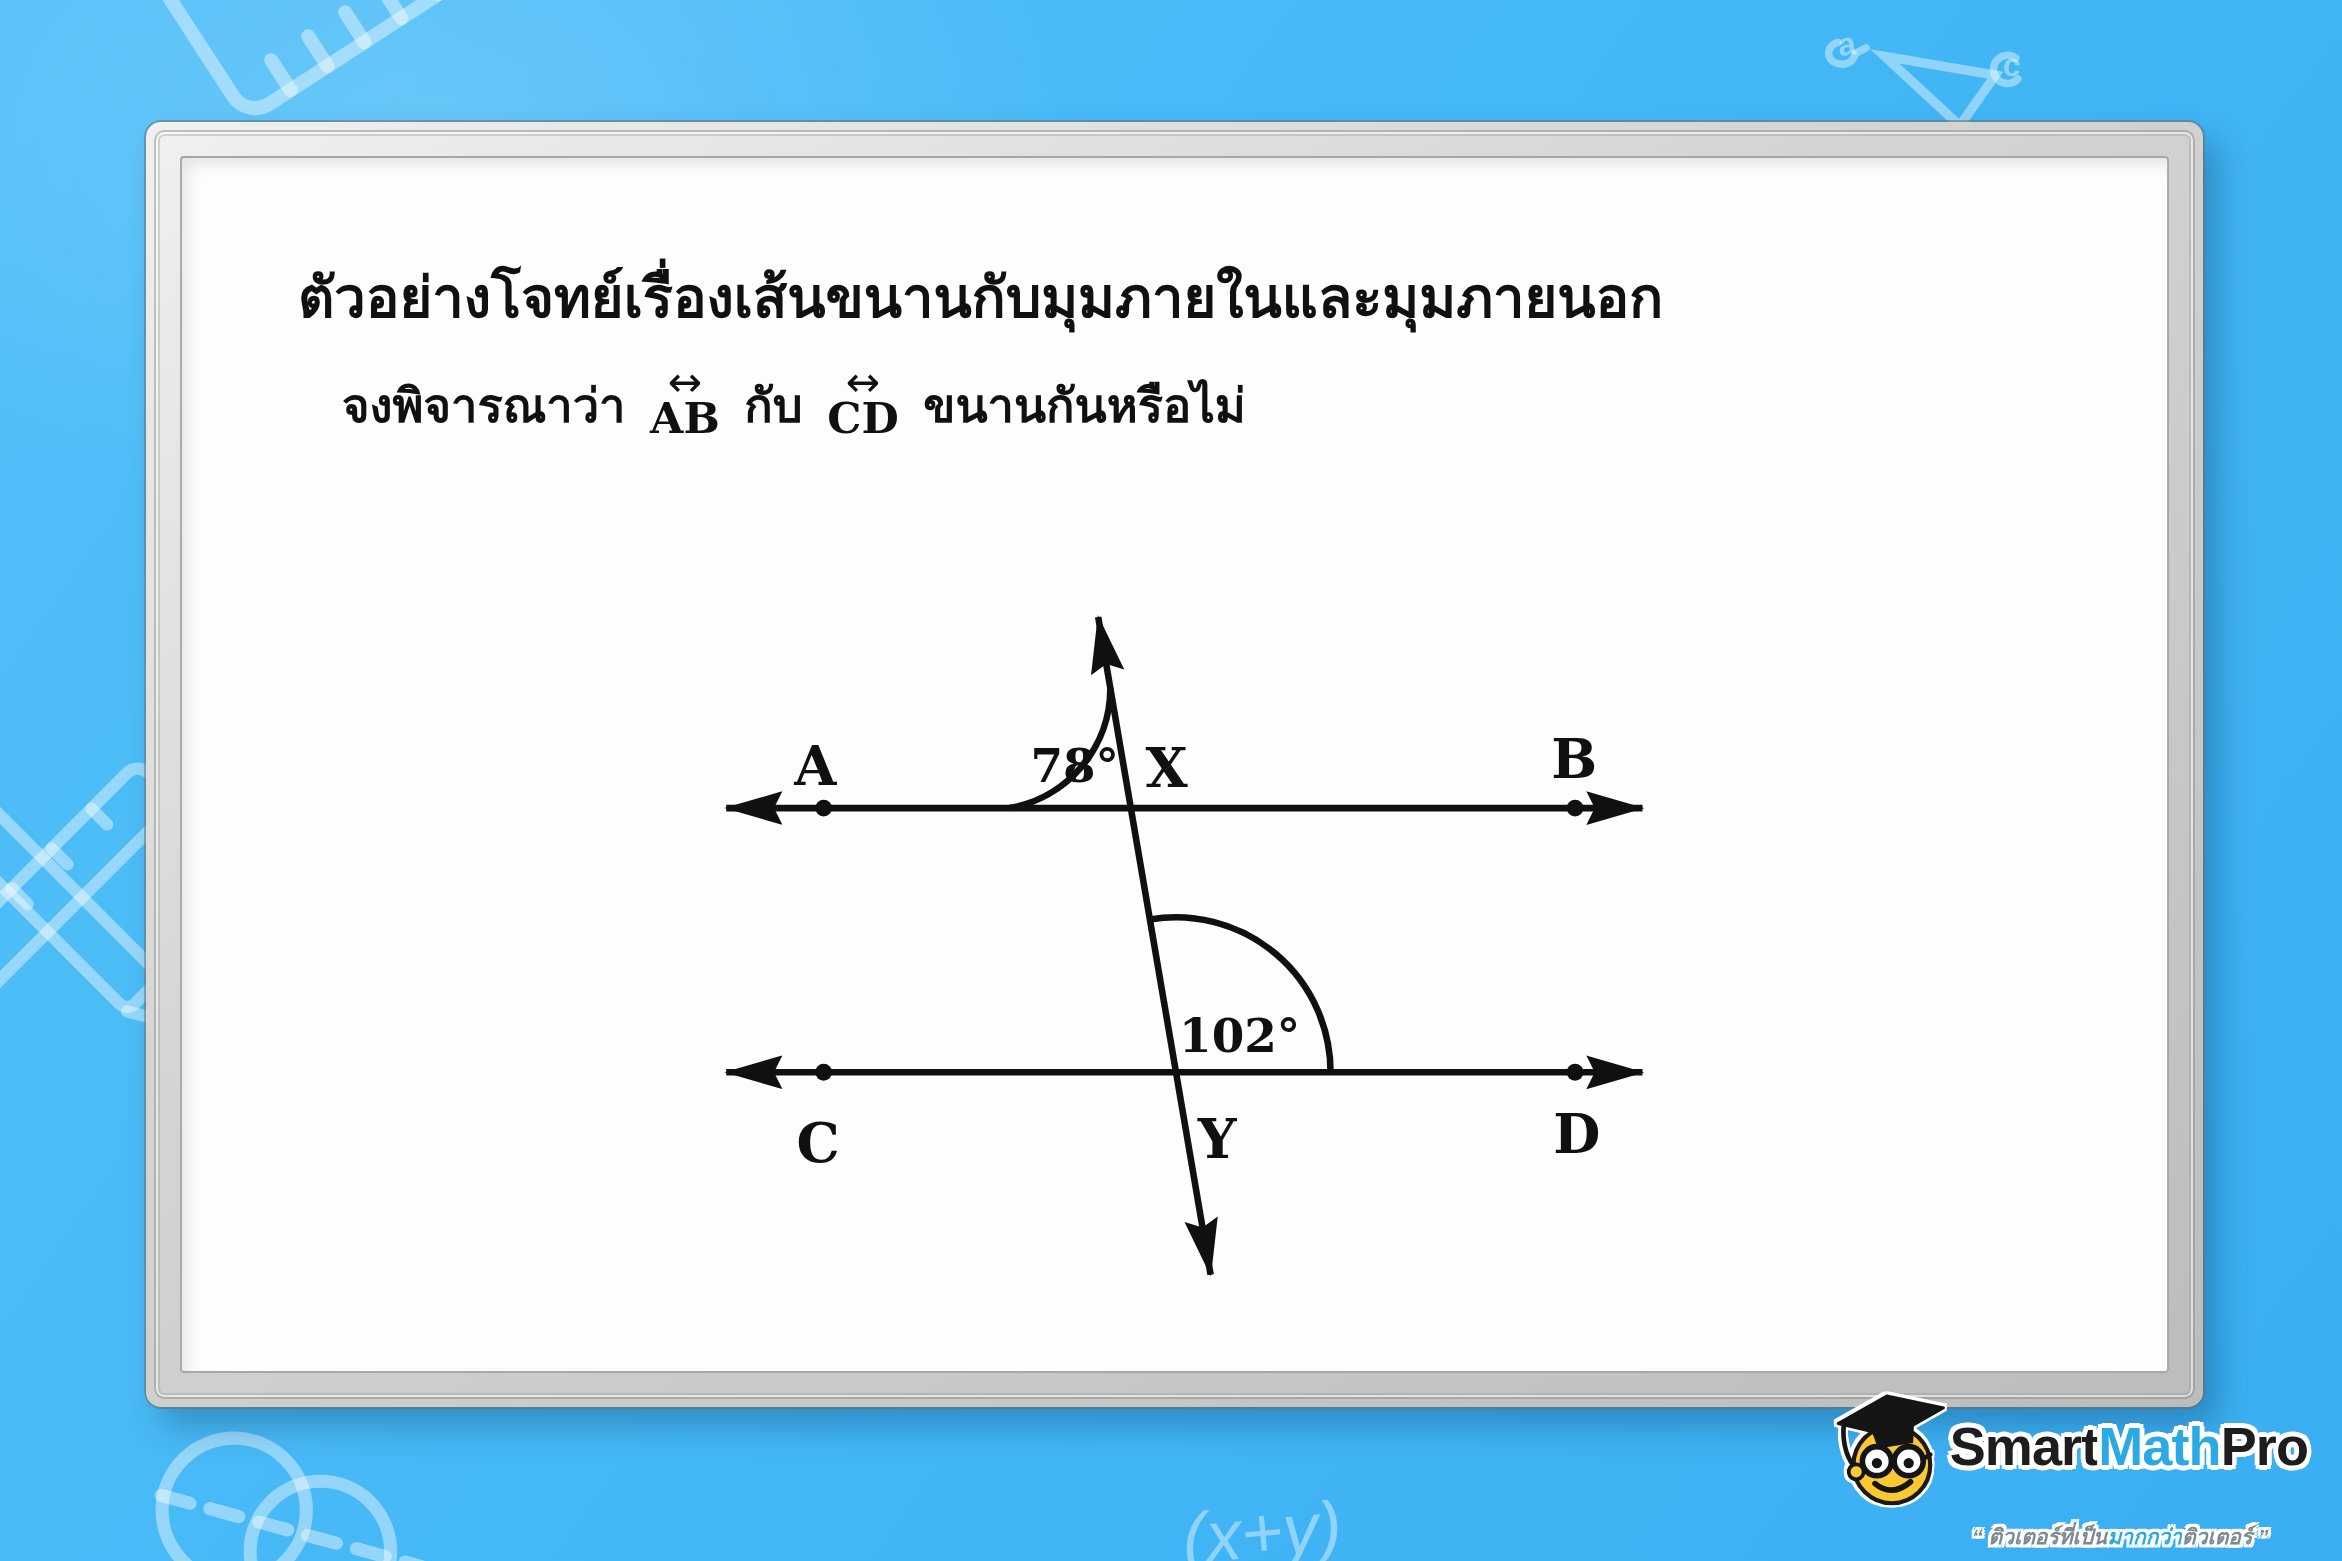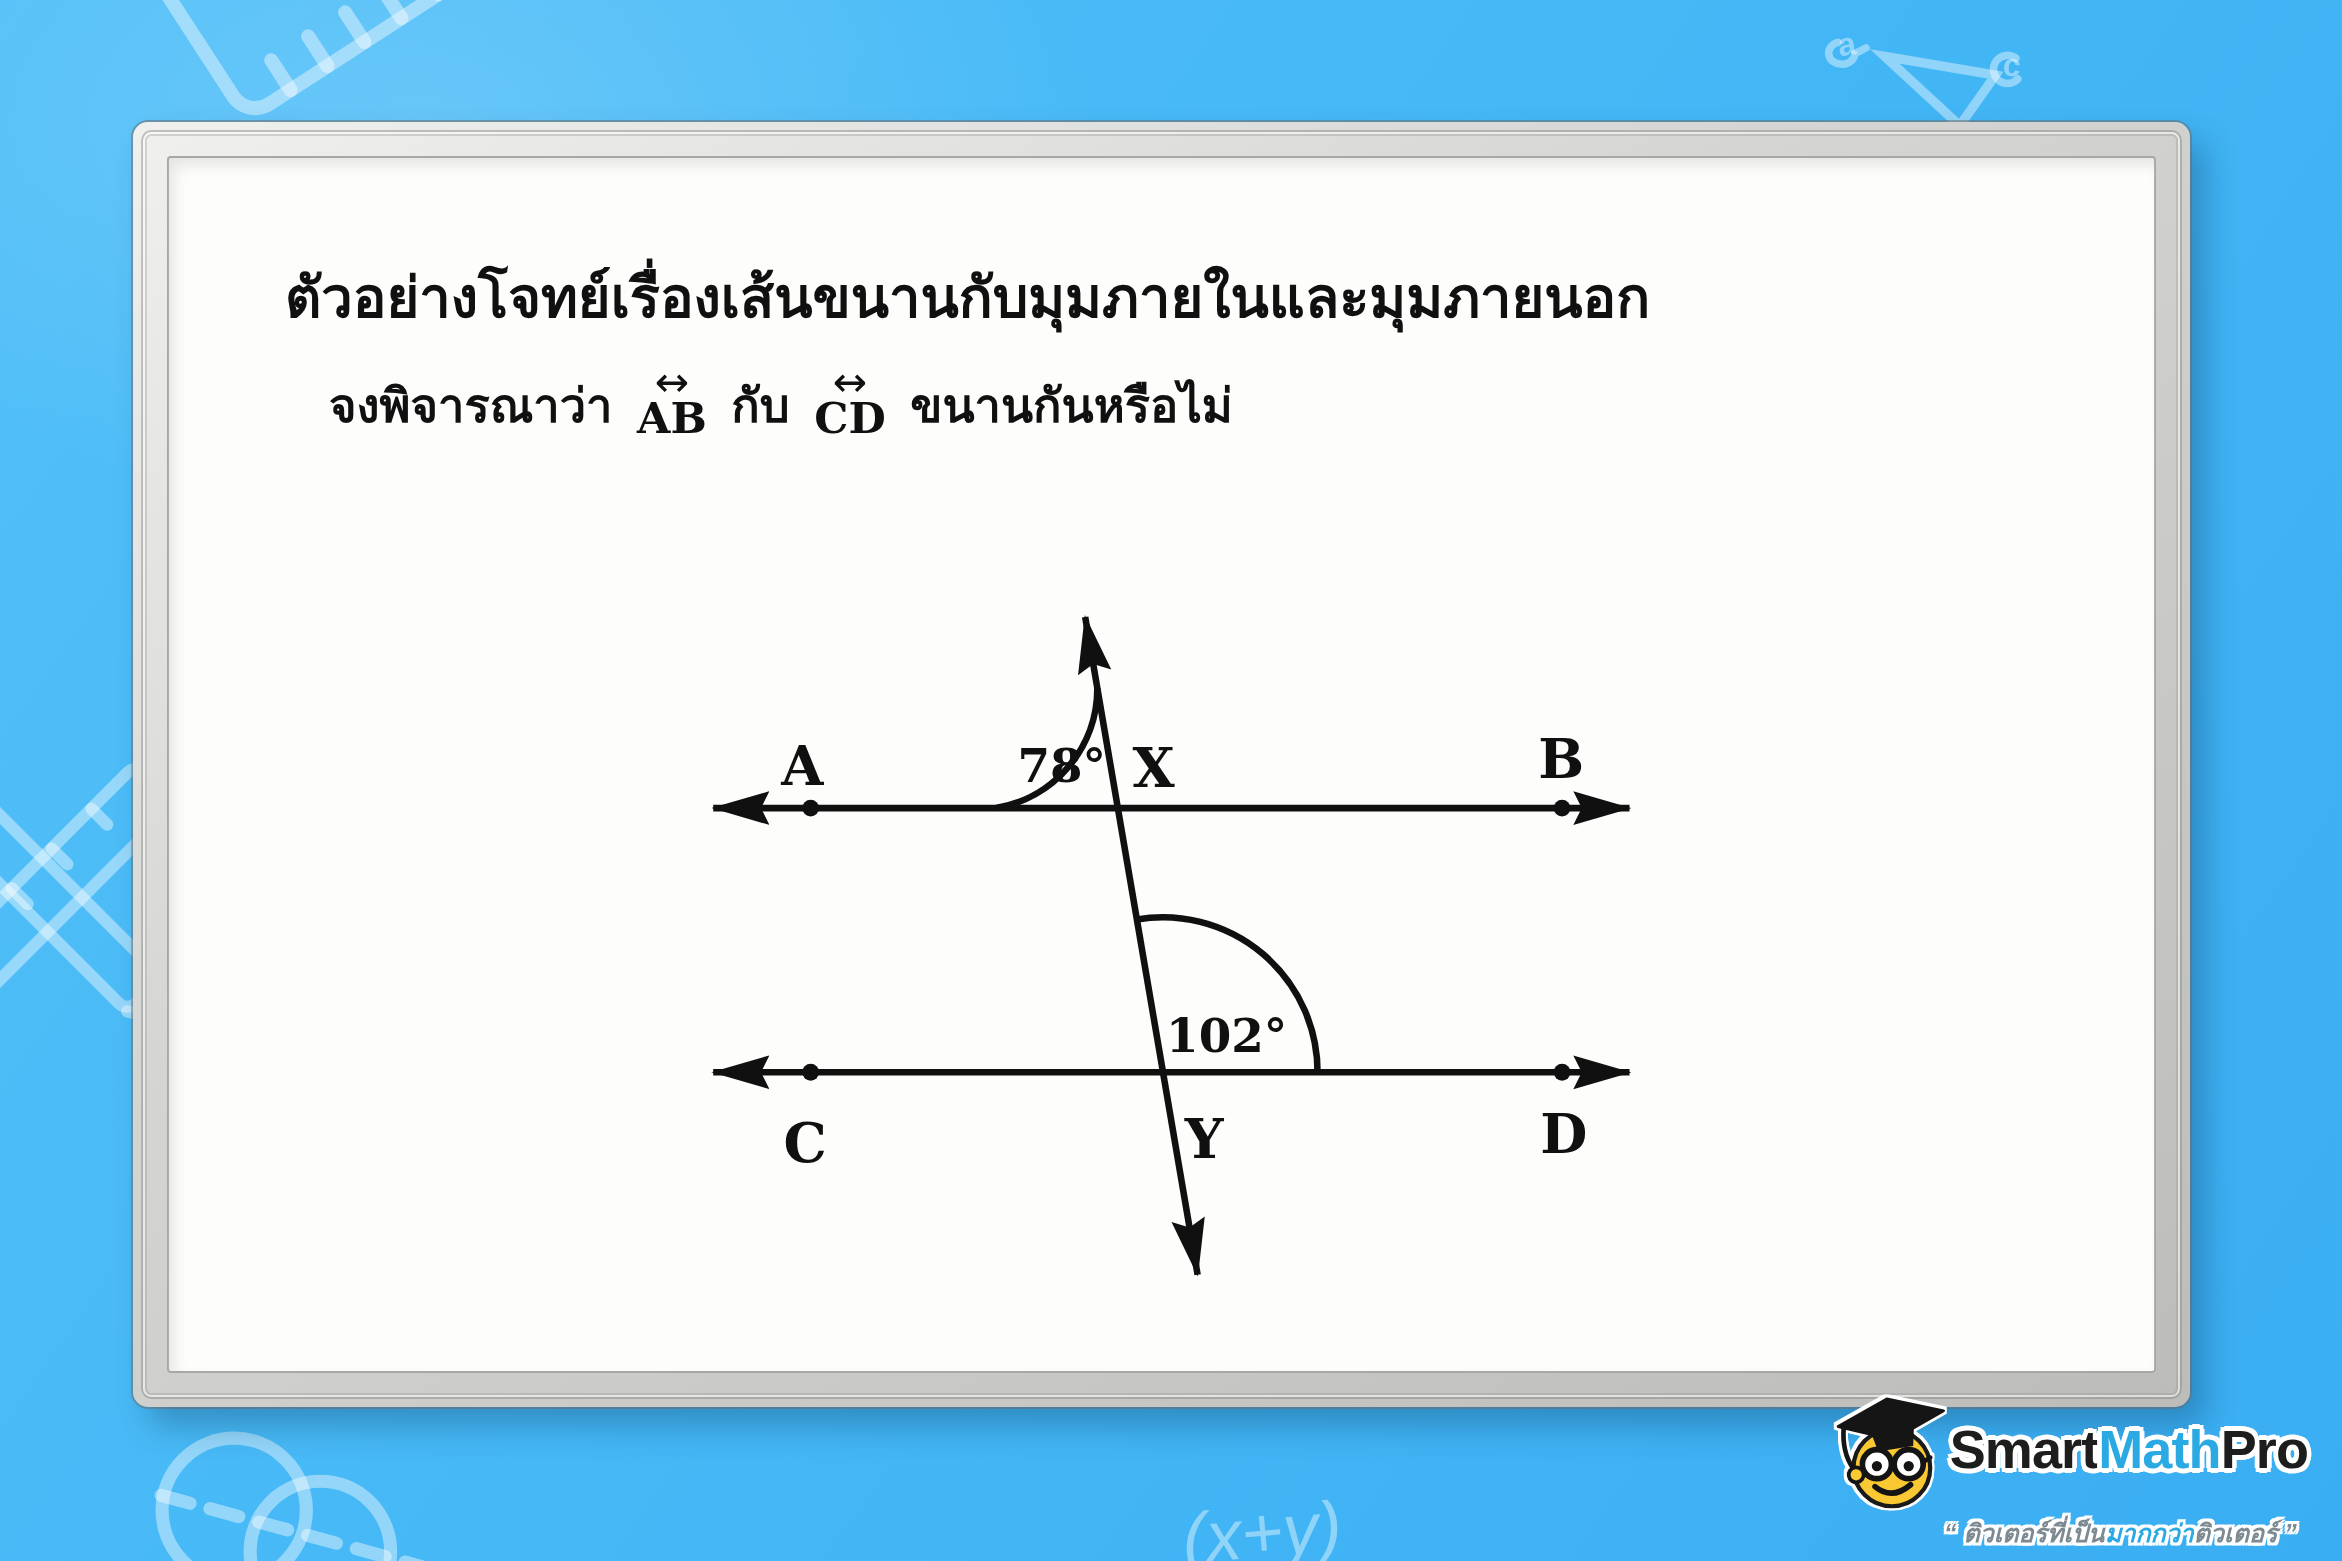--- a/index.html
+++ b/index.html
@@ -14,21 +14,21 @@
   
   .bg-doodles{position:absolute;inset:0;z-index:0;}
   .doodle-text{
     position:absolute;color:rgba(255,255,255,.42);font-weight:bold;
     font-family:"Liberation Sans", sans-serif;
   }
   .doodle-eq{left:1182px;top:1492px;font-size:71px;font-style:italic;transform:rotate(-5deg);font-weight:400;}
 
   
   .board{
-    position:absolute;left:133px;top:122px;width:2057px;height:1285px;z-index:1;
+    position:absolute;left:146px;top:122px;width:2057px;height:1285px;z-index:1;
     border-radius:15px;
     background:linear-gradient(150deg,#f0f0ee 0%,#d4d4d2 40%,#bcbcba 100%);
     box-shadow:0 0 0 1.9px rgba(110,110,108,.55), 15px 19px 32px rgba(8,45,80,.30);
   }
   .board .groove{
     position:absolute;inset:10.3px;border-radius:8.4px;pointer-events:none;
     border:2.8px solid rgba(255,255,255,.5);
     box-shadow:0 0 0 1.9px rgba(130,130,128,.45), inset 0 0 0 1.9px rgba(150,150,148,.35);
   }
   .board-face{
@@ -66,21 +66,21 @@
     filter:drop-shadow(2.8px 0 0 #fff) drop-shadow(-2.8px 0 0 #fff) drop-shadow(0 2.8px 0 #fff) drop-shadow(0 -2.8px 0 #fff);
   }
   .wordmark{
     font-size:54px;font-weight:800;letter-spacing:-0.9px;line-height:1;color:#1d1d1d;
     text-shadow:-3.7px -3.7px 0 #fff,3.7px -3.7px 0 #fff,-3.7px 3.7px 0 #fff,3.7px 3.7px 0 #fff,
                 -4.7px 0 0 #fff,4.7px 0 0 #fff,0 -4.7px 0 #fff,0 4.7px 0 #fff;
     white-space:nowrap;
   }
   .wordmark .mid{color:#2BA9E2;}
   .tagline{
-    margin-top:5px;padding-left:101px;font-size:25px;font-weight:700;font-style:italic;
+    margin-top:15px;padding-left:101px;font-size:21px;font-weight:700;font-style:italic;
     color:#7d8a92;white-space:nowrap;
     text-shadow:-2.8px -2.8px 0 #fff,2.8px -2.8px 0 #fff,-2.8px 2.8px 0 #fff,2.8px 2.8px 0 #fff,
                 -2.8px 0 0 #fff,2.8px 0 0 #fff,0 -2.8px 0 #fff,0 2.8px 0 #fff;
   }
   .tagline .blue{color:#2BA9E2;}
 </style>
 </head>
 <body>
 
 <svg class="bg-doodles" width="2342" height="1562" viewBox="0 0 2500 1667">

